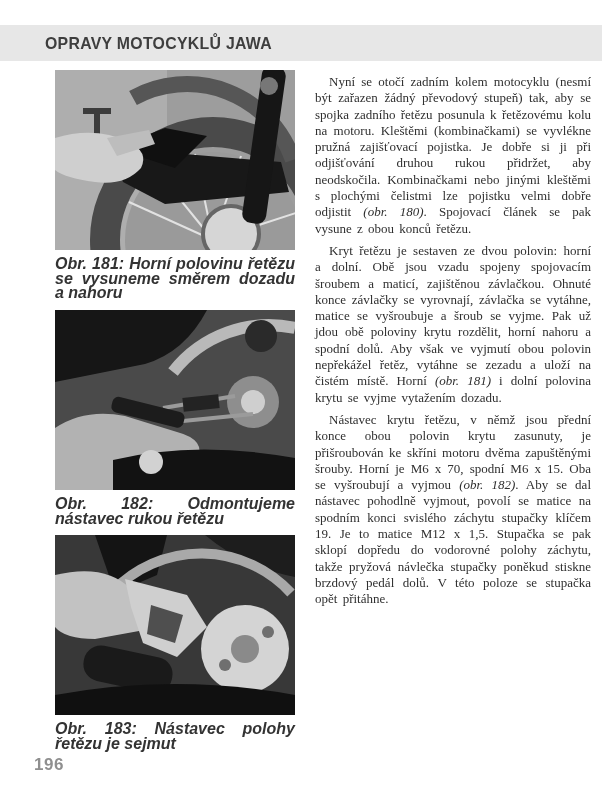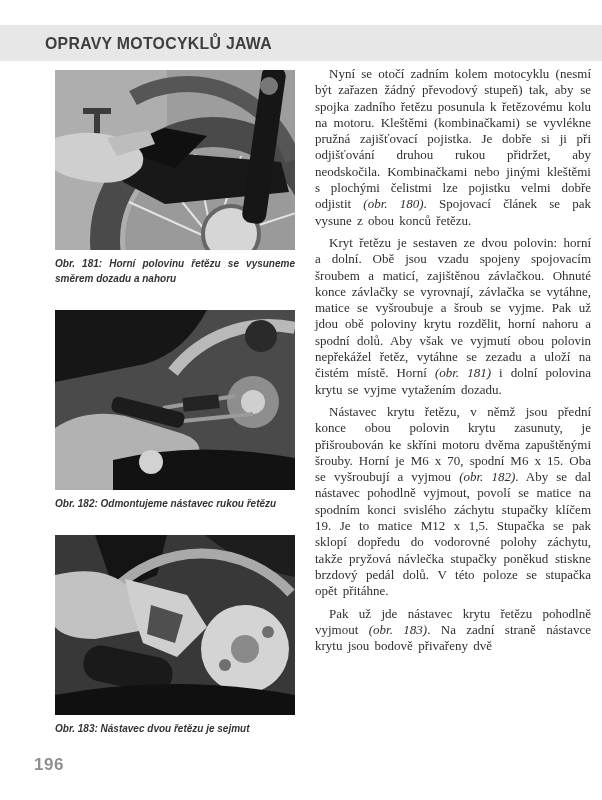--- a/index.html
+++ b/index.html
@@ -25,30 +25,30 @@
 
   
   .figure{position:absolute;left:55px;width:240px;}
   .photo{
     width:240px;height:180px;overflow:hidden;background:#555;
     display:block;
   }
   .photo svg{display:block;width:240px;height:180px;}
   .caption{
     margin-top:7px;
-    font-size:10px;font-weight:700;font-style:italic;
+    font-size:16px;font-weight:700;font-style:italic;
     color:#333333;line-height:14.5px;text-align:justify;
   }
   #fig181{top:70px;}
   #fig182{top:310px;}
   #fig183{top:535px;}
 
   
   .article{
-    position:absolute;left:315px;top:66px;width:276px;
+    position:absolute;left:315px;top:74px;width:276px;
     font-family:"Liberation Serif",serif;
     font-size:13px;line-height:16.3px;color:#2f2f2f;
     text-align:justify;word-spacing:2px;
   }
   .article p{margin:0 0 6px 0;text-indent:14px;}
 
   
   .page-number{
     position:absolute;left:34px;top:755px;
     font-size:17px;font-weight:700;color:#8f8f8f;letter-spacing:.5px;
@@ -126,25 +126,24 @@
         <circle cx="190" cy="114" r="14" fill="#8a8a8a"></circle>
         <circle cx="213" cy="97" r="6" fill="#6f6f6f"></circle>
         <circle cx="170" cy="130" r="6" fill="#6f6f6f"></circle>
         <path d="M0 40 Q50 28 76 54 L96 76 Q102 92 84 96 L40 104 Q10 104 0 92 Z" fill="#c2c2c2"></path>
         <path d="M70 44 L132 60 L152 92 L122 122 L88 108 L76 72 Z" fill="#cfcfcf"></path>
         <path d="M96 70 l32 10 -8 28 -28 -9 Z" fill="#4f4f4f"></path>
         <rect x="28" y="116" width="90" height="36" rx="17" fill="#1a1a1a" transform="rotate(12 72 134)"></rect>
         <path d="M0 160 Q120 138 240 160 L240 180 L0 180 Z" fill="#101010"></path>
       </svg>
     </span>
-    <div class="caption">Obr. 183: Nástavec dvou řetězu je sejmut</div>
+    <div class="caption">Obr. 183: Nástavec polohy řetězu je sejmut</div>
   </div>
 
   <div class="article">
     <p><span>Nyní se otočí zadním kolem motocyklu (nesmí být zařazen žádný převodový stupeň) tak, aby se spojka zadního řetězu posunula k řetězovému kolu na motoru. Kleštěmi (kombinačkami) se vyvlékne pružná zajišťovací pojistka. Je dobře si ji při odjišťování druhou rukou přidržet, aby neodskočila. Kombinačkami nebo jinými kleštěmi s plochými čelistmi lze pojistku velmi dobře odjistit </span><span style="font-style: italic;">(obr. 180)</span><span>. Spojovací článek se pak vysune z obou konců řetězu.</span></p>
     <p><span>Kryt řetězu je sestaven ze dvou polovin: horní a dolní. Obě jsou vzadu spojeny spojovacím šroubem a maticí, zajištěnou závlačkou. Ohnuté konce závlačky se vyrovnají, závlačka se vytáhne, matice se vyšroubuje a šroub se vyjme. Pak už jdou obě poloviny krytu rozdělit, horní nahoru a spodní dolů. Aby však ve vyjmutí obou polovin nepřekážel řetěz, vytáhne se zezadu a uloží na čistém místě. Horní </span><span style="font-style: italic;">(obr. 181)</span><span> i dolní polovina krytu se vyjme vytažením dozadu.</span></p>
     <p><span>Nástavec krytu řetězu, v němž jsou přední konce obou polovin krytu zasunuty, je přišroubován ke skříni motoru dvěma zapuštěnými šrouby. Horní je M6 x 70, spodní M6 x 15. Oba se vyšroubují a vyjmou </span><span style="font-style: italic;">(obr. 182)</span><span>. Aby se dal nástavec pohodlně vyjmout, povolí se matice na spodním konci svislého záchytu stupačky klíčem 19. Je to matice M12 x 1,5. Stupačka se pak sklopí dopředu do vodorovné polohy záchytu, takže pryžová návlečka stupačky poněkud stiskne brzdový pedál dolů. V této poloze se stupačka opět přitáhne.</span></p>
-    <p><span>Pak už jde nástavec krytu řetězu pohodlně vyjmout </span><span style="font-style: italic;">(obr. 183)</span><span>. Na zadní straně nástavce krytu jsou bodově přivařeny dvě</span></p>
   </div>
 
   <div class="page-number">196</div>
 
 </div>
 
 </body></html>

